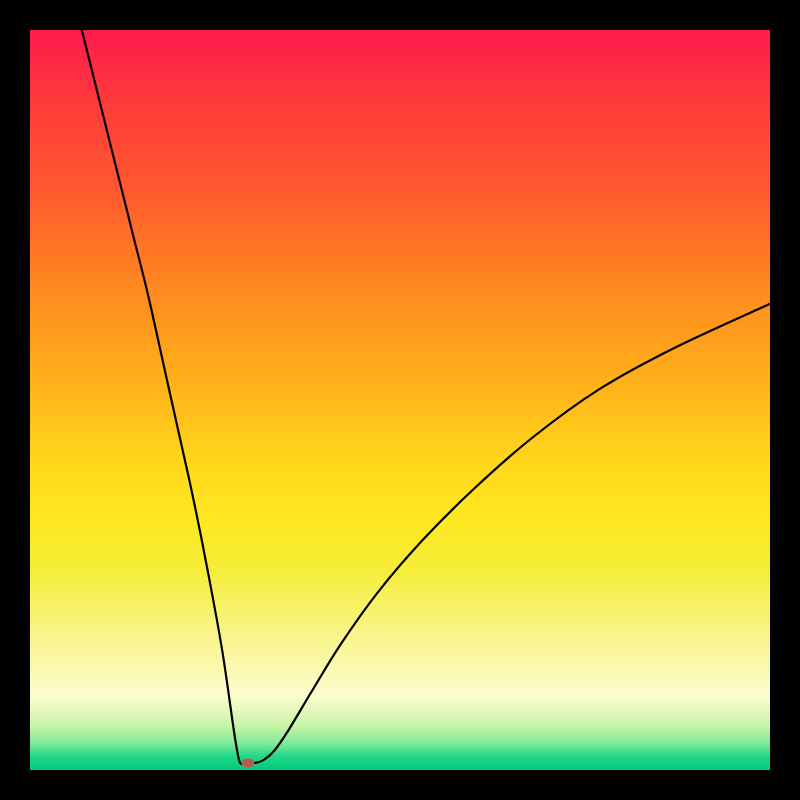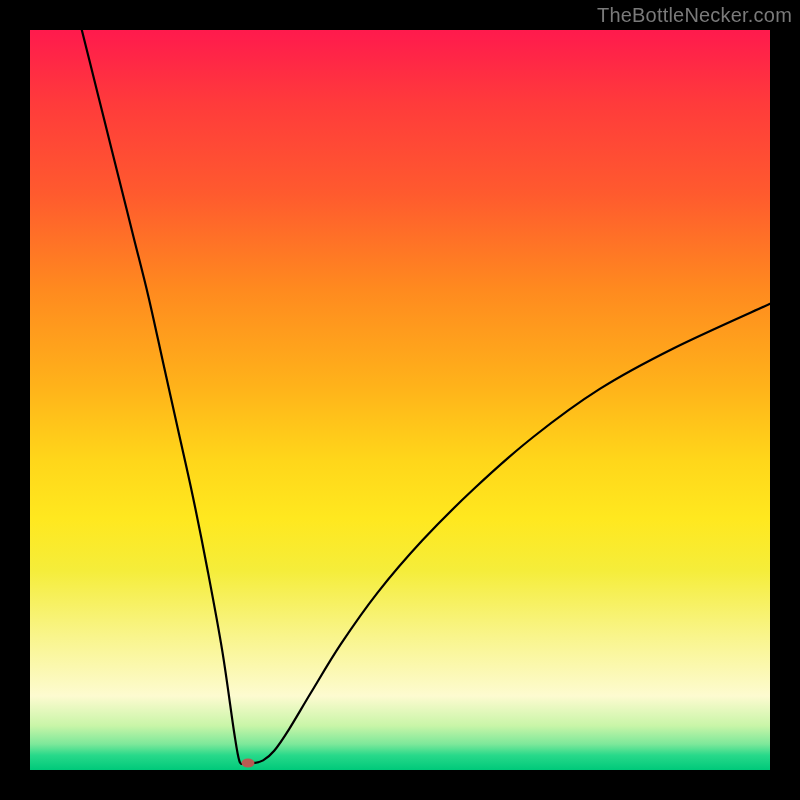--- a/index.html
+++ b/index.html
@@ -66,14 +66,13 @@
 </head>
 <body>
 
 <div class="frame">
   <div class="plot-area">
     <svg class="curve" width="740" height="740" viewBox="0 0 740 740">
       <path id="curve-path" d="M 51.80 0.00 C 53.03 4.93, 55.50 14.80, 59.20 29.60 C 62.90 44.40, 69.07 69.07, 74.00 88.80 C 78.93 108.53, 83.87 128.27, 88.80 148.00 C 93.73 167.73, 98.67 187.47, 103.60 207.20 C 108.53 226.93, 113.47 245.43, 118.40 266.40 C 123.33 287.37, 128.27 310.80, 133.20 333.00 C 138.13 355.20, 143.07 377.40, 148.00 399.60 C 152.93 421.80, 157.87 442.77, 162.80 466.20 C 167.73 489.63, 172.67 514.30, 177.60 540.20 C 182.53 566.10, 187.96 594.47, 192.40 621.60 C 196.84 648.73, 201.40 684.75, 204.24 703.00 C 207.08 721.25, 207.69 726.06, 209.42 731.12 C 211.15 736.18, 212.50 732.97, 214.60 733.34 C 216.70 733.71, 218.92 733.83, 222.00 733.34 C 225.08 732.85, 229.40 732.48, 233.10 730.38 C 236.80 728.28, 239.88 725.94, 244.20 720.76 C 248.52 715.58, 252.83 709.04, 259.00 699.30 C 265.17 689.56, 272.57 676.48, 281.20 662.30 C 289.83 648.12, 299.70 630.85, 310.80 614.20 C 321.90 597.55, 334.23 579.67, 347.80 562.40 C 361.37 545.13, 376.17 527.87, 392.20 510.60 C 408.23 493.33, 425.50 476.07, 444.00 458.80 C 462.50 441.53, 482.23 423.65, 503.20 407.00 C 524.17 390.35, 546.37 373.70, 569.80 358.90 C 593.23 344.10, 615.43 332.38, 643.80 318.20 C 672.17 304.02, 723.97 281.20, 740.00 273.80" fill="none" stroke="#000" stroke-width="2.2" stroke-linejoin="round" stroke-linecap="round"></path>
     </svg>
     <div class="dot" id="marker-dot" style="left: 218.3px; top: 732.6px;"></div>
   </div>
-  <div class="watermark">TheBottleNecker.com</div>
 </div>
 
 </body></html>

